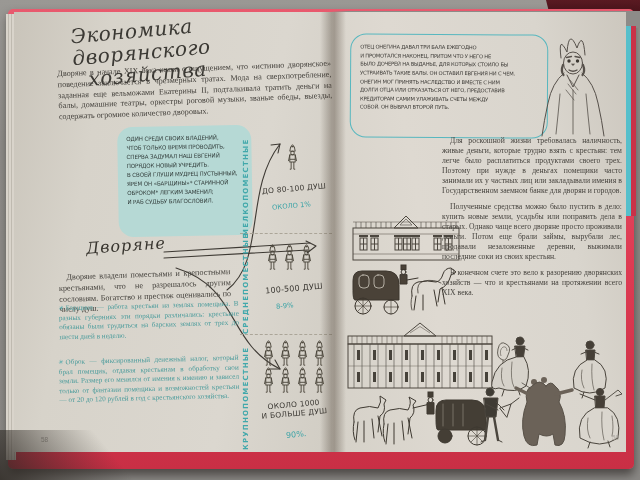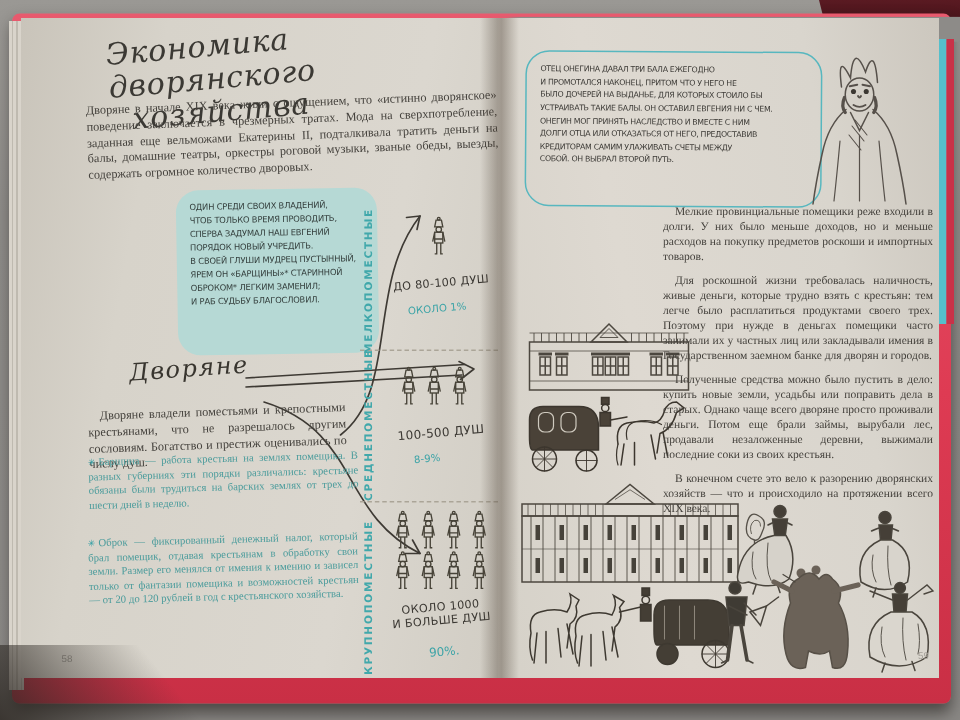--- a/index.html
+++ b/index.html
@@ -425,24 +425,23 @@
           <path d="M137 70 L150 60 L154 64 L148 66" stroke-width=".9"></path>
           <path d="M127 70 L112 64"></path>
           <path d="M126 78 Q108 86 112 108 Q132 120 150 108 Q154 86 140 78 Z" fill="#dad6ce"></path>
           <path d="M120 88 Q118 100 122 108 M134 82 Q133 98 136 110 M144 86 Q146 98 144 106" stroke-width=".6"></path>
           <path d="M122 112 L120 118 M140 111 L142 117"></path>
         </g>
       </g>
     </svg>
 
     <div class="textcol serif">
-      <p>Мелкие провинциальные помещики реже входили в долги. У них было меньше доходов, но и меньше расходов на покупку предметов роскоши и импортных товаров.</p>
       <p>Для роскошной жизни требовалась наличность, живые деньги, которые трудно взять с крестьян: тем легче было расплатиться продуктами своего трех. Поэтому при нужде в деньгах помещики часто занимали их у частных лиц или закладывали имения в Государственном заемном банке для дворян и городов.</p>
       <p>Полученные средства можно было пустить в дело: купить новые земли, усадьбы или поправить дела в старых. Однако чаще всего дворяне просто проживали деньги. Потом еще брали займы, вырубали лес, продавали незаложенные деревни, выжимали последние соки из своих крестьян.</p>
-      <p>В конечном счете это вело к разорению дворянских хозяйств — что и происходило на протяжении всего XIX века.</p>
+      <p>В конечном счете это вело к разорению дворянских хозяйств — что и крестьянами на протяжении всего XIX века.</p>
     </div>
 
     <div class="pagenum" style="left:280px;top:422px;color:#a39f98">59</div>
   </div>
 
   <div class="gutter"></div>
   <div class="shadow-bl"></div>
 </div>
 
 </body></html>

